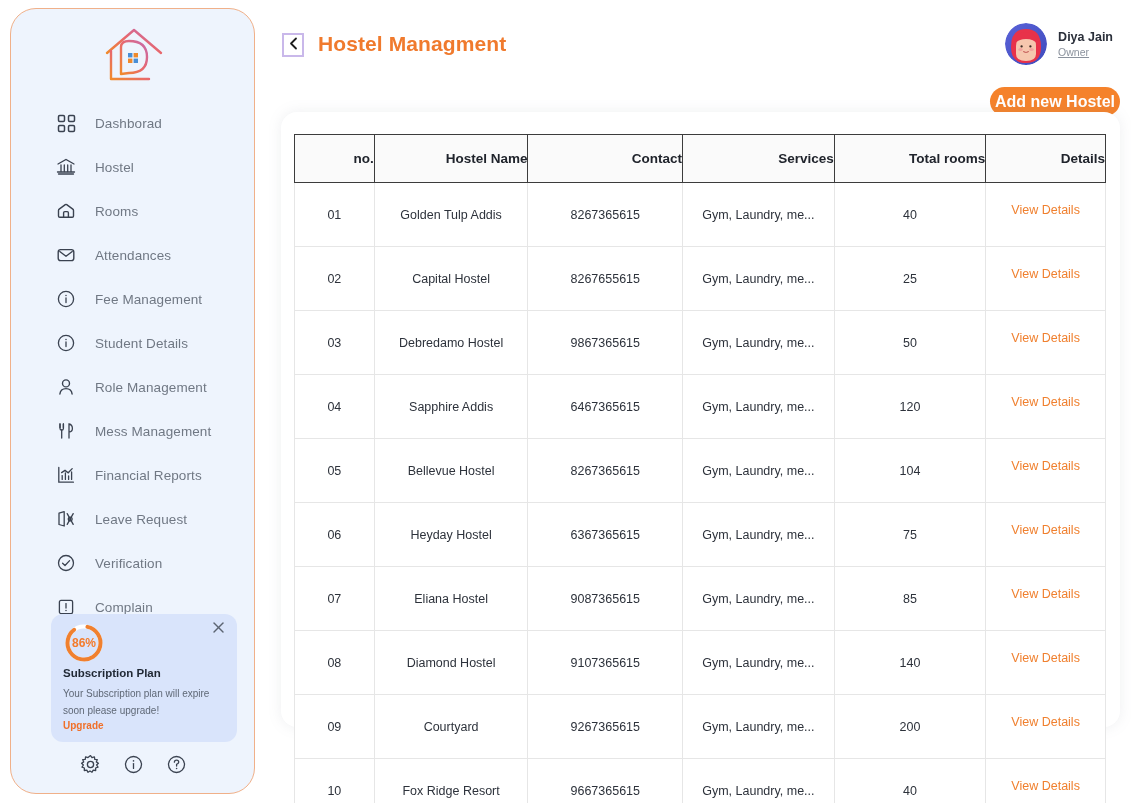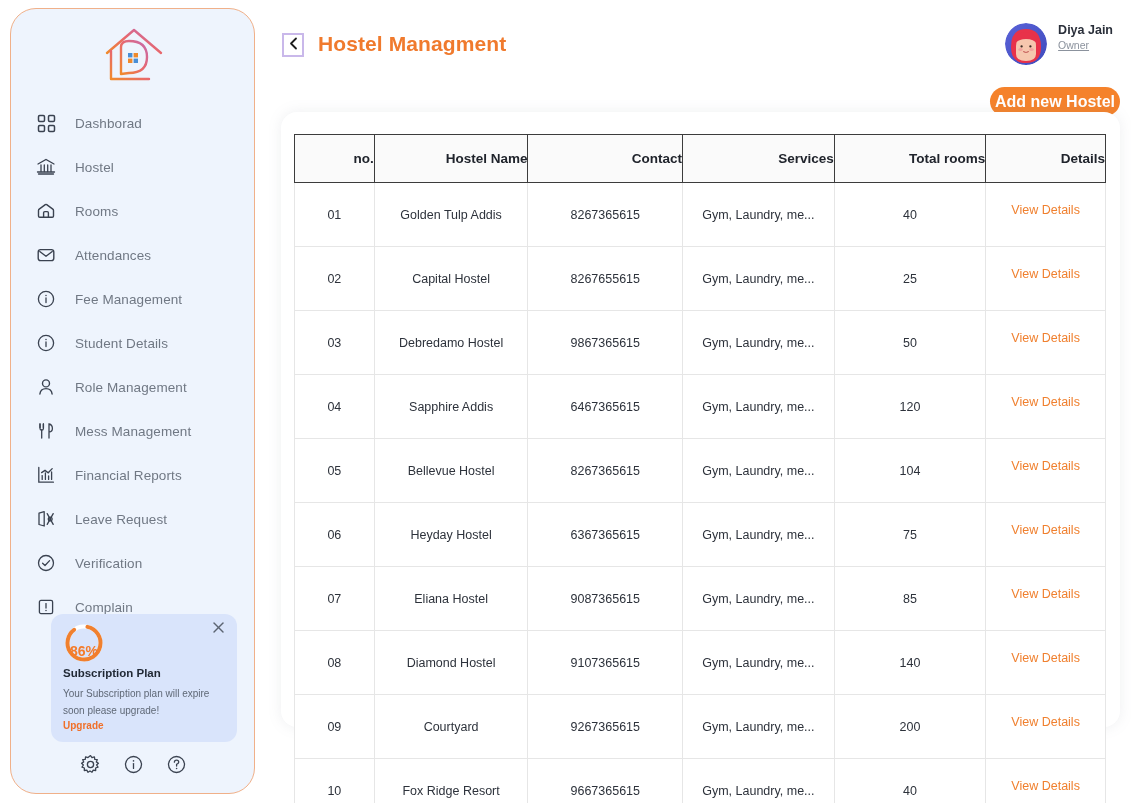--- a/index.html
+++ b/index.html
@@ -20,21 +20,21 @@
     border-radius: 26px;
     overflow: hidden;
   }
   .logo-wrap {
     position: absolute; left: 0; top: 18px; width: 245px;
     display: flex; justify-content: center;
   }
   .nav { position: absolute; left: 0; top: 92px; width: 245px; }
   .nav-item {
     display: flex; align-items: center;
-    height: 44px; padding-left: 24px;
+    height: 44px; padding-left: 44px;
     cursor: pointer;
   }
   .nav-ico {
     width: 22px; height: 22px;
     display: flex; align-items: center; justify-content: center;
     flex: 0 0 22px;
     color: #3a4250;
   }
   .nav-ico svg { display: block; }
   .nav-label {
@@ -53,23 +53,23 @@
     border-radius: 12px;
   }
   .sub-close {
     position: absolute; right: 10px; top: 6px;
     width: 16px; height: 16px; color: #5c6472;
     cursor: pointer;
   }
   .ring-wrap { position: absolute; left: 12px; top: 8px; width: 42px; height: 42px; }
   .ring-wrap svg { display:block; }
   .ring-txt {
-    position: absolute; left: 0; top: 8px; width: 42px; height: 42px;
+    position: absolute; left: 0; top: 0; width: 42px; height: 42px;
     display: flex; align-items: center; justify-content: center;
-    font-size: 14px; font-weight: bold; color: #f47b2b;
+    font-size: 12px; font-weight: bold; color: #f47b2b;
   }
   .sub-title {
     position: absolute; left: 12px; top: 53px;
     font-size: 11.5px; font-weight: bold; color: #1f2733;
   }
   .sub-desc {
     position: absolute; left: 12px; top: 71px; width: 168px;
     font-size: 10px; color: #5f6876; line-height: 17px;
   }
   .sub-upgrade {
@@ -92,21 +92,21 @@
     display: flex; align-items: center; justify-content: center;
     cursor: pointer;
   }
   .page-title {
     position: absolute; left: 318px; top: 32px;
     font-size: 21px; font-weight: bold; color: #f07a2d;
     letter-spacing: .1px;
   }
   .user-box {
     position: absolute; right: 18px; top: 23px;
-    display: flex; align-items: flex-start; gap: 11px;
+    display: flex; align-items: center; gap: 11px;
   }
   .avatar {
     width: 42px; height: 42px; border-radius: 50%;
     overflow: hidden; flex: 0 0 42px;
   }
   .user-name { font-size: 12.5px; font-weight: bold; color: #2a2f3a; line-height: 15px; }
   .user-role { font-size: 10.5px; color: #8b929d; line-height: 14px; margin-top: 0; text-decoration: underline; }
 
   .add-btn {
     position: absolute; right: 11px; top: 87px;

